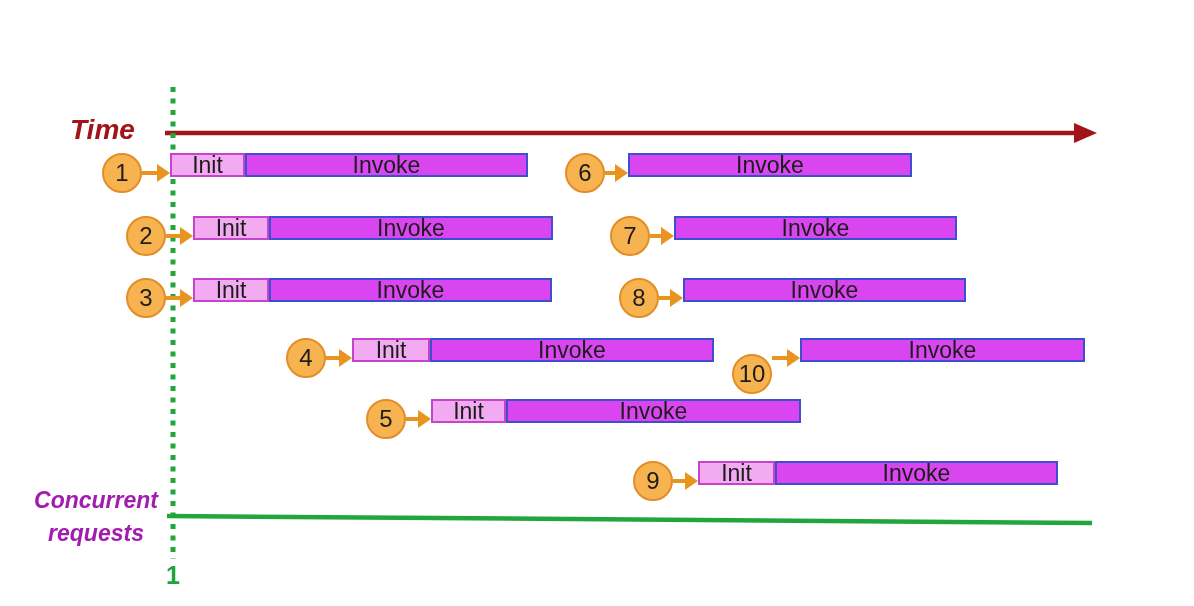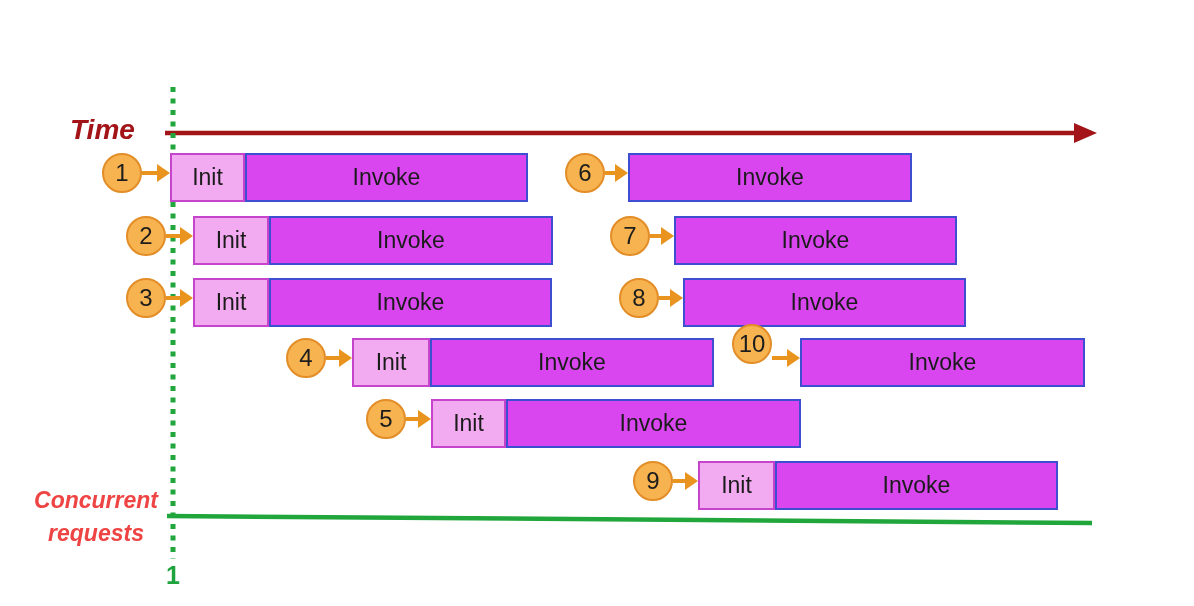--- a/index.html
+++ b/index.html
@@ -4,37 +4,37 @@
 <style>
   html,body { margin:0; padding:0; background:#ffffff; }
   .stage {
     position:relative; width:1194px; height:606px; background:#ffffff;
     font-family:Liberation Sans, sans-serif; overflow:hidden;margin-top:32px;
   }
   .layer { position:absolute; left:0; top:0; z-index:1; }
   .axis-label { position:absolute; font-style:italic; font-weight:600; z-index:5; }
   .time-label { left:70px; top:82px; font-size:28px; color:#A21417; }
   .conc-label { left:24px; top:452px; width:144px; font-size:23px; line-height:1.45;
-                color:#ef4444; text-align:center; }
+                color:#a21caf; text-align:center; }
   .conc-tick  { position:absolute; left:158px; top:529px; width:30px; text-align:center;
                 font-size:25px; font-weight:600; color:#1FA33C; z-index:5; }
   .badge {
     position:absolute; width:40px; height:40px; border-radius:50%;
     background:#F7B34F; border:2.5px solid #E28D27; box-sizing:border-box;
     display:flex; align-items:center; justify-content:center;
     font-size:24px; color:#1d1d1d; z-index:4;
   }
   .conn { position:absolute; height:4px; background:#E8941F; z-index:4; }
   .conn::after {
     content:""; position:absolute; right:-13px; top:-7px; width:0; height:0;
     border-left:13px solid #E8941F;
     border-top:9px solid transparent; border-bottom:9px solid transparent;
   }
   .seg {
-    position:absolute; height:49px; box-sizing:border-box;
+    position:absolute; height:24px; box-sizing:border-box;
     display:flex; align-items:center; justify-content:center;
     font-size:23px; color:#1b1b1b; z-index:2;
   }
   .init   { background:#F2ABF0; border:2px solid #C643CB; }
   .invoke { background:#d946ef; border:2px solid #3D4ED0; }
   .artifact { position:absolute; left:0; top:595px; width:6px; height:9px;
               background:#1FA33C; z-index:1; }
 </style>
 </head>
 <body>
@@ -156,21 +156,21 @@
     <div class="conn" style="left:673px;top:447px;width:12px"></div>
     <div class="seg init" style="left:698px;top:429px;width:77px">
       <span>Init</span>
       </div>
     <div class="seg invoke" style="left:775px;top:429px;width:283px">
       <span>Invoke</span>
       </div>
   </div>
 
   <div>
-    <div class="badge" style="left:732px;top:292px">
+    <div class="badge" style="left:732px;top:322px">
       <span>10</span>
       </div>
     <div class="conn" style="left:772px;top:324px;width:15px"></div>
     <div class="seg invoke" style="left:800px;top:306px;width:285px">
       <span>Invoke</span>
       </div>
   </div>
 
   <div class="artifact"></div>
 </div>

